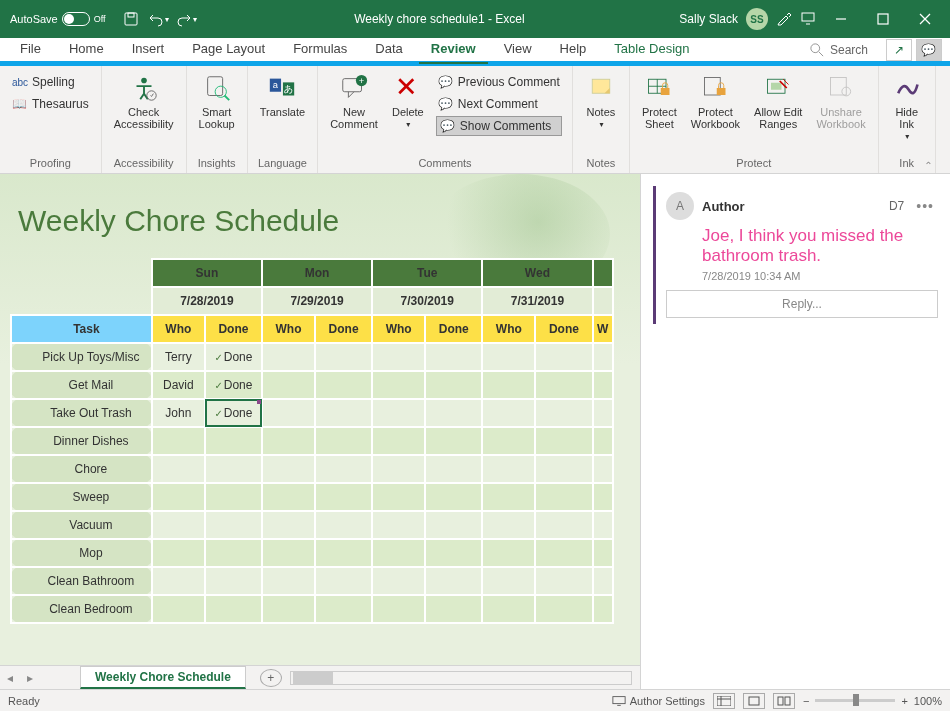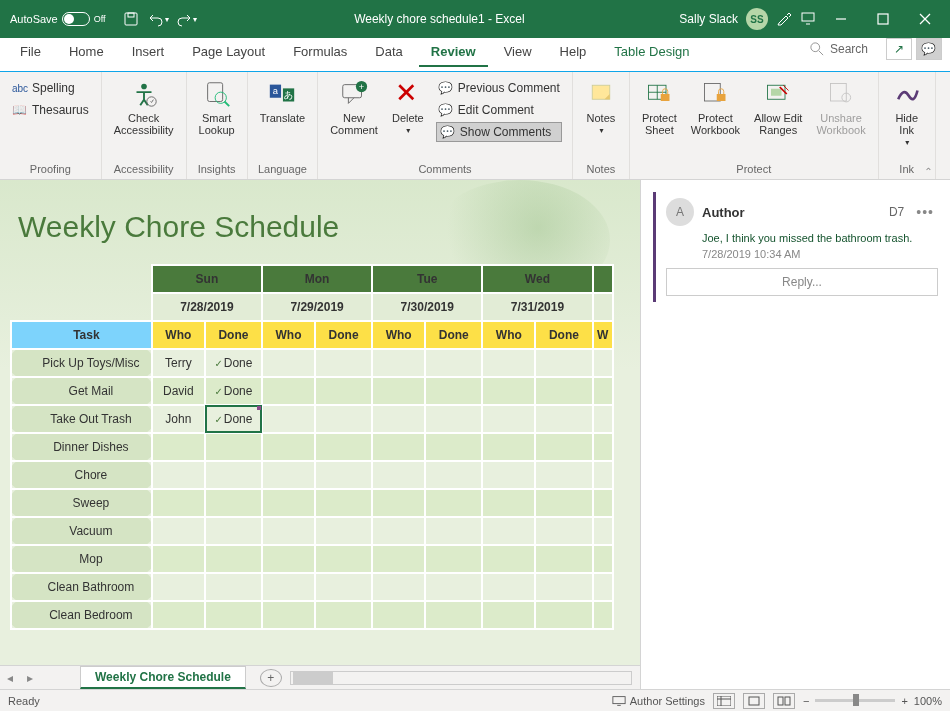--- a/index.html
+++ b/index.html
@@ -14,21 +14,21 @@
 .qat .qbtn { width: 26px; height: 24px; display: flex; align-items: center; justify-content: center; color: #fff; cursor: pointer; }
 .qbtn svg { stroke: #fff; fill: none; }
 .titlecenter { flex: 1; text-align: center; font-size: 12px; }
 .userarea { display: flex; align-items: center; gap: 8px; margin-right: 4px; }
 .userbadge { width: 22px; height: 22px; border-radius: 50%; background: #b5d6a8; color: #217346; display: flex; align-items: center; justify-content: center; font-size: 10px; font-weight: bold; }
 .winbtns { display: flex; }
 .winbtn { width: 42px; height: 30px; display: flex; align-items: center; justify-content: center; cursor: pointer; }
 .winbtn svg { stroke: #fff; fill: none; stroke-width: 1.2; }
 
 
-.ribbontabs { background: #fff; border-bottom: 1px solid #0ea5e9; height: 34px; display: flex; align-items: flex-start; padding: 0 8px; gap: 4px; }
+.ribbontabs { background: #fff; border-bottom: 5px solid #0ea5e9; height: 28px; display: flex; align-items: center; padding: 0 8px; gap: 4px; }
 .rtab { padding: 6px 12px; font-size: 13px; color: #444; cursor: pointer; border-bottom: 2px solid transparent; }
 .rtab.active { color: #217346; border-bottom: 2px solid #217346; font-weight: 600; }
 .rtab.contextual { color: #217346; }
 .searchbox { margin-left: auto; display: flex; align-items: center; gap: 6px; color: #666; padding: 4px 6px; }
 .sharebtns { display: flex; gap: 4px; margin-left: 8px; }
 .sharebtn { width: 26px; height: 22px; border: 1px solid #ccc; display: flex; align-items: center; justify-content: center; cursor: pointer; font-size: 12px; color: #217346; }
 .sharebtn.selected { background: #d0d0d0; }
 
 
 .ribbon { background: #f3f2f1; border-bottom: 1px solid #d4d4d4; height: 108px; display: flex; }
@@ -66,21 +66,21 @@
 
 
 .commentpane { width: 310px; border-left: 1px solid #d4d4d4; background: #fff; display: flex; flex-direction: column; padding: 8px 12px; }
 .comment { border-left: 3px solid #5b3b76; padding: 6px 0 6px 10px; margin: 4px 0 14px; }
 .comhdr { display: flex; align-items: center; gap: 8px; }
 .avatar { width: 28px; height: 28px; border-radius: 50%; background: #ddd; color: #777; display: flex; align-items: center; justify-content: center; font-size: 12px; }
 .authorline { flex: 1; display: flex; align-items: baseline; gap: 8px; }
 .author { font-weight: 600; color: #333; font-size: 13px; }
 .cellref { color: #666; font-size: 12px; margin-left: auto; }
 .more { color: #888; font-size: 14px; padding: 0 4px; cursor: pointer; letter-spacing: 1px; }
-.combody { margin: 6px 0 4px 36px; font-size: 11px; color: #14532d; }
+.combody { margin: 6px 0 4px 36px; font-size: 17px; color: #ec4899; }
 .comtime { margin-left: 36px; font-size: 11px; color: #888; }
 .replybox { margin-top: 8px; border: 1px solid #ccc; padding: 6px 8px; color: #888; font-size: 12px; text-align: center; }
 
 
 .sheettabbar { height: 24px; border-top: 1px solid #d4d4d4; display: flex; align-items: center; background: #f3f2f1; font-size: 12px; }
 .navarrow { width: 20px; text-align: center; color: #888; cursor: pointer; }
 .sheettab { background: #fff; border: 1px solid #ccc; border-bottom: 2px solid #217346; padding: 3px 14px; font-weight: 600; color: #217346; cursor: pointer; }
 .addsheet { width: 22px; height: 18px; border: 1px solid #aaa; border-radius: 50%; margin-left: 14px; display: flex; align-items: center; justify-content: center; color: #666; cursor: pointer; }
 .hscroll { flex: 1; margin: 0 8px; height: 14px; border: 1px solid #ccc; display: flex; align-items: center; }
 .hscroll .thumb { width: 40px; height: 12px; background: #ccc; margin-left: 2px; }
@@ -270,21 +270,21 @@
         <span>Delete</span>
           <span class="caret">▾</span>
       </div>
       <div class="smallstack">
         <div class="smallitem">
             <span class="sico">💬</span>
             <span>Previous Comment</span>
           </div>
         <div class="smallitem">
             <span class="sico">💬</span>
-            <span>Edit Comment</span>
+            <span>Next Comment</span>
           </div>
         <div class="smallitem toggled">
             <span class="sico">💬</span>
             <span>Show Comments</span>
           </div>
       </div>
     </div>
     <div class="grouplabel">Comments</div>
   </div>
   <div class="group">

